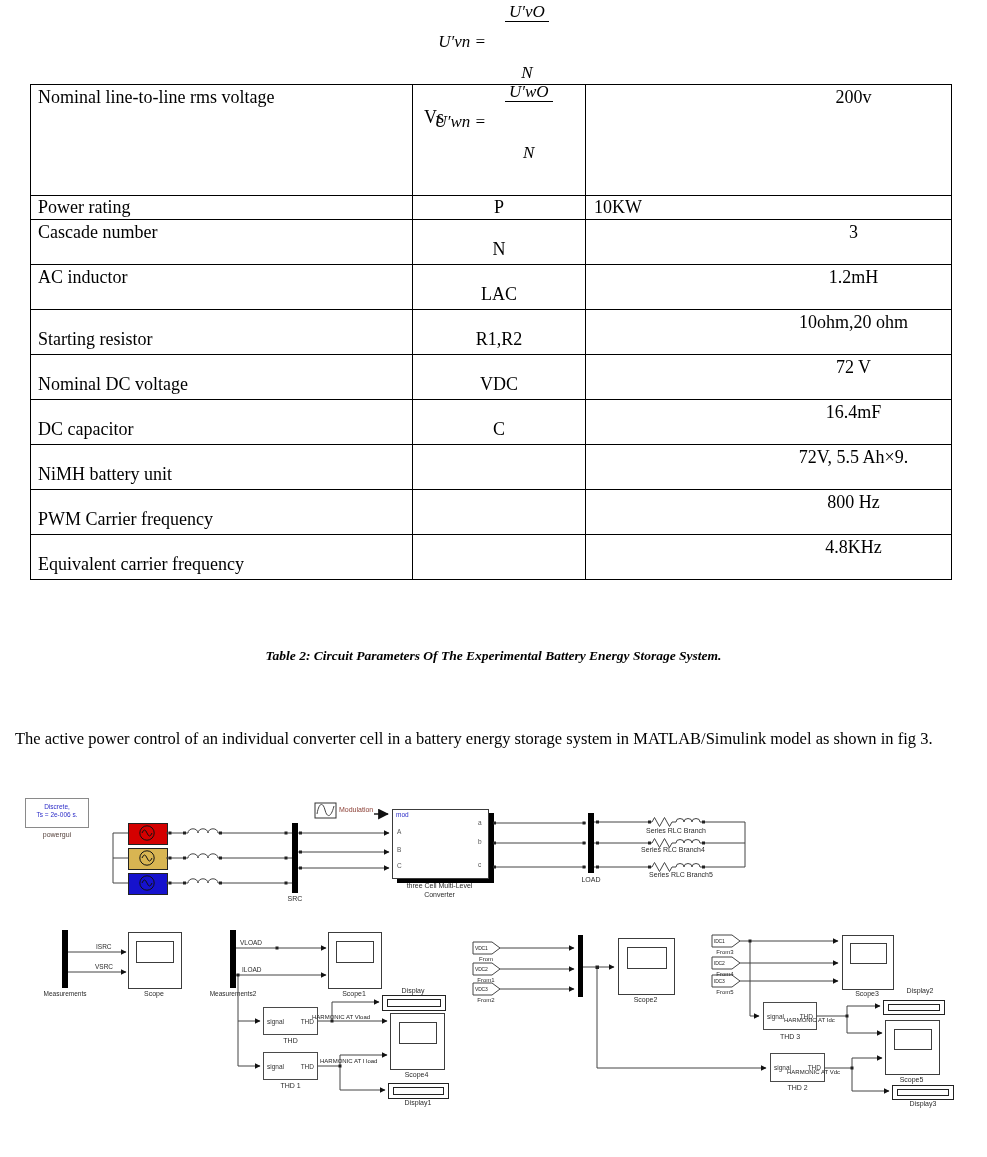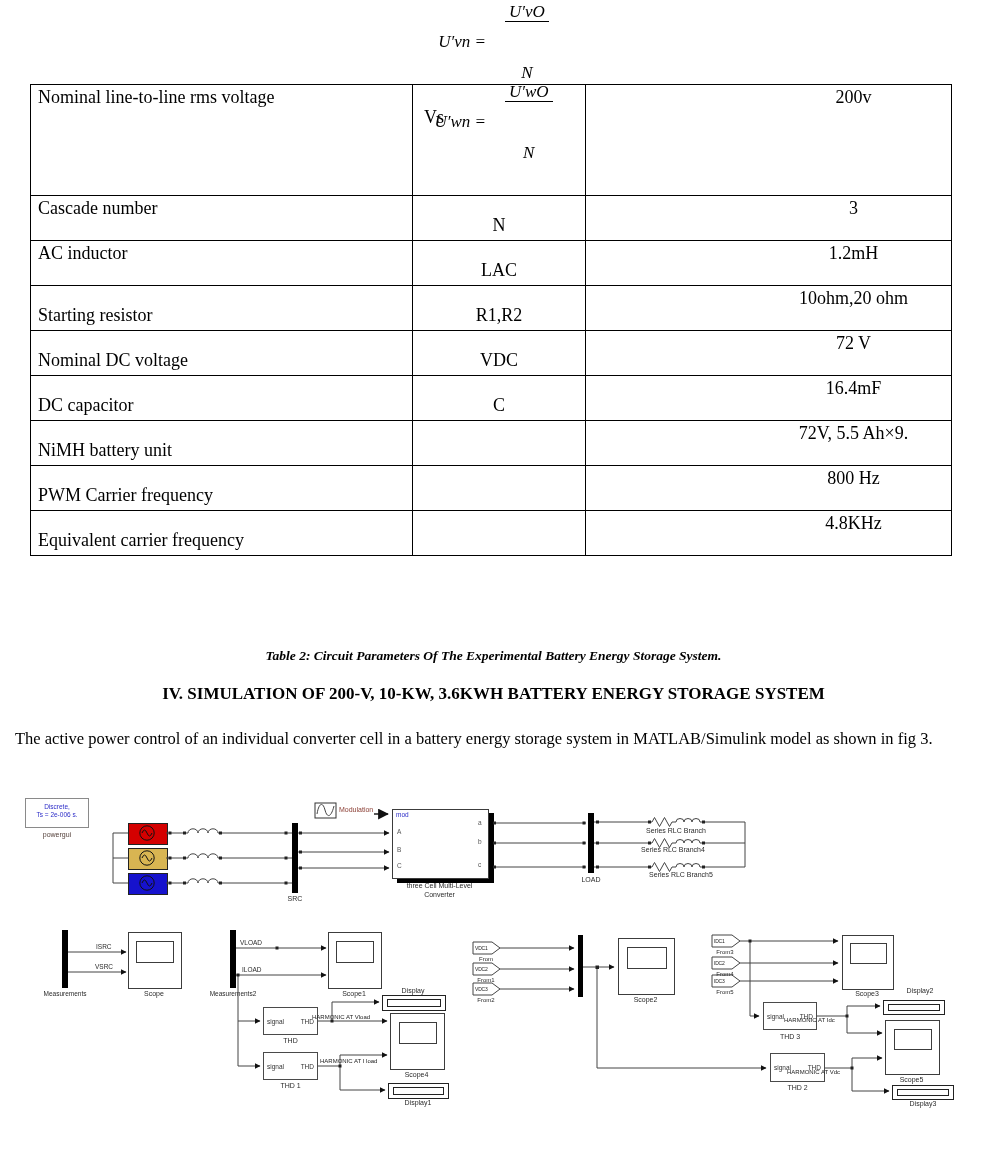--- a/index.html
+++ b/index.html
@@ -77,20 +77,25 @@
         <col style="width:382px">
         <col style="width:173px">
         <col style="width:366px">
       </colgroup>
     <tbody>
         <tr class="r1">
       <td class="param vt">Nominal line-to-line rms voltage</td>
       <td class="sym s1 vt">Vs</td>
       <td class="val vt">200v</td>
     </tr>
+    <tr class="r2">
+      <td class="param vm">Power rating</td>
+      <td class="sym vm">P</td>
+      <td class="val vm" style="text-align:left;padding-left:8px;">10KW</td>
+    </tr>
     <tr class="rstd">
       <td class="param vt">Cascade number</td>
       <td class="sym vb">N</td>
       <td class="val vt">3</td>
     </tr>
     <tr class="rstd">
       <td class="param vt">AC inductor</td>
       <td class="sym vb">LAC</td>
       <td class="val vt">1.2mH</td>
     </tr>
@@ -121,21 +126,20 @@
     </tr>
     <tr class="rstd">
       <td class="param vb">Equivalent carrier frequency</td>
       <td class="sym vb"></td>
       <td class="val vt">4.8KHz</td>
     </tr>
   </tbody>
     </table>
 
   <div class="tbl-caption">Table 2: Circuit Parameters Of The Experimental Battery Energy Storage System.</div>
-  <div class="sec-heading">IV. SIMULATION OF 200-V, 10-KW, 3.6KWH BATTERY ENERGY STORAGE SYSTEM</div>
   <div class="body-text">The active power control of an individual converter cell in a battery energy storage system in MATLAB/Simulink model as shown in fig 3.</div>
 
   <div class="diagram">
 
     <svg width="987" height="335" viewBox="0 0 987 335">
       <defs>
         <marker id="arr" markerWidth="7" markerHeight="7" refX="5.5" refY="3" orient="auto">
           <path d="M0,0 L6,3 L0,6 Z" fill="#111"></path>
         </marker>
       </defs>

